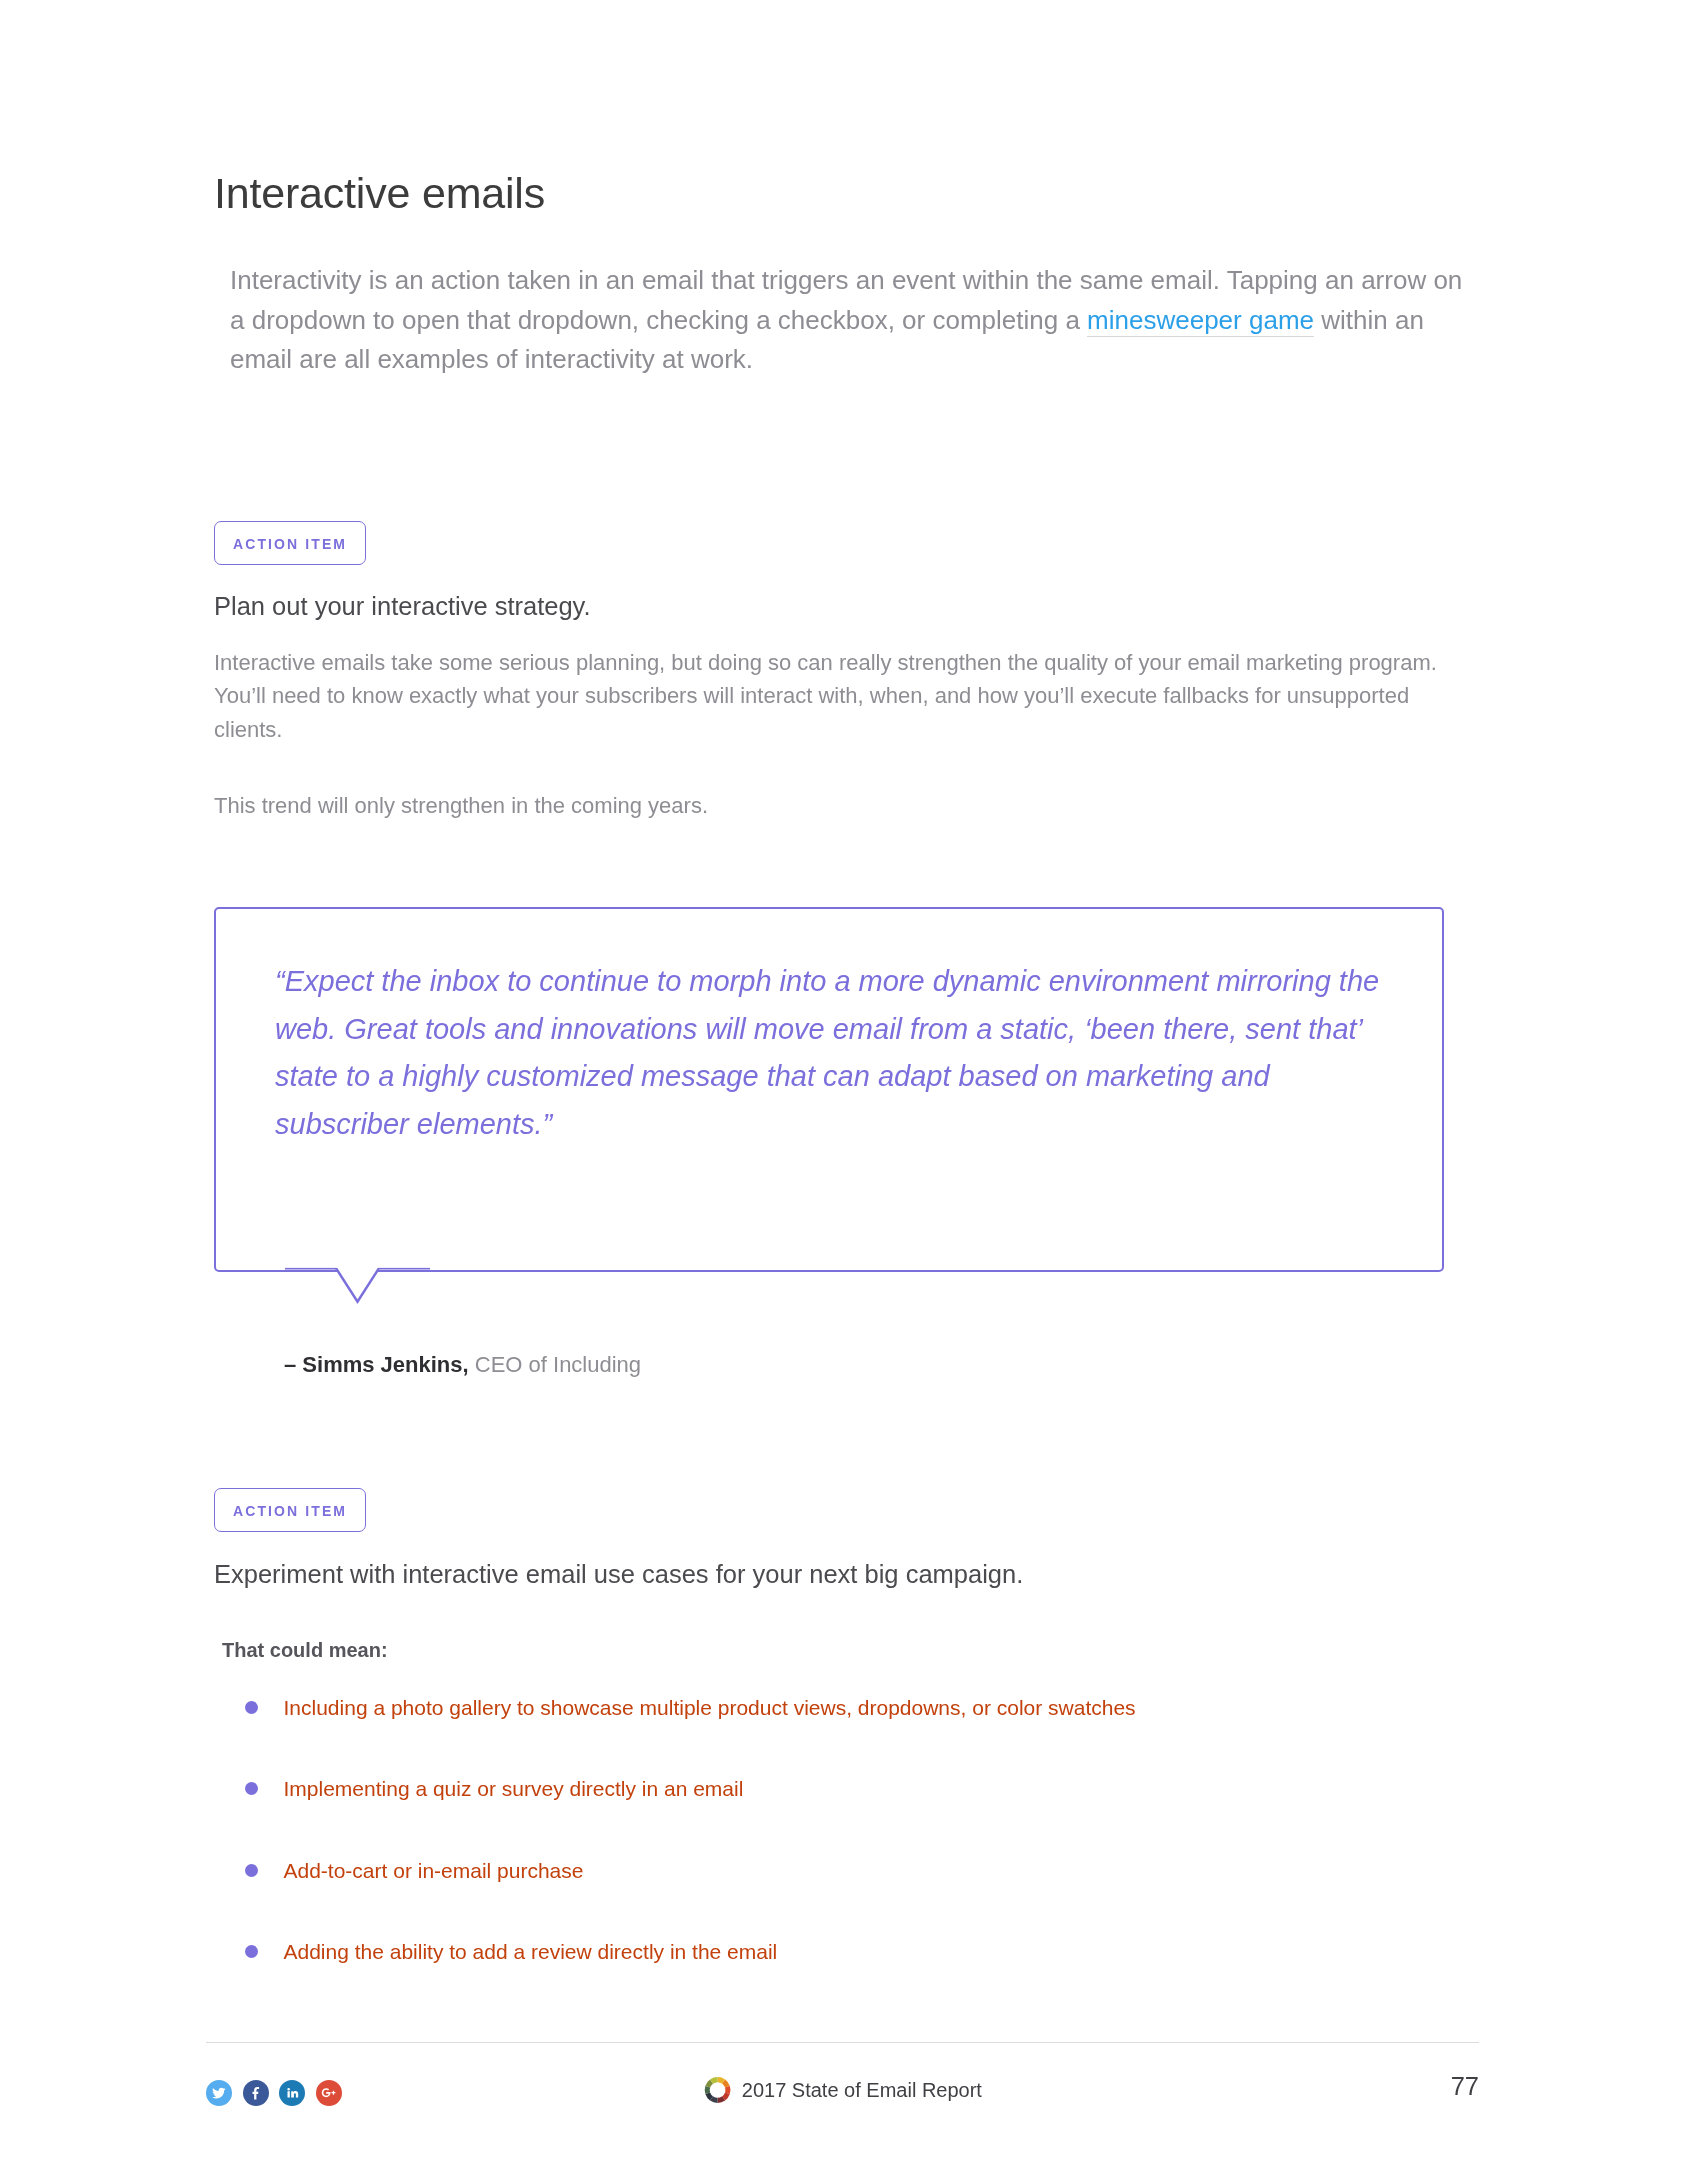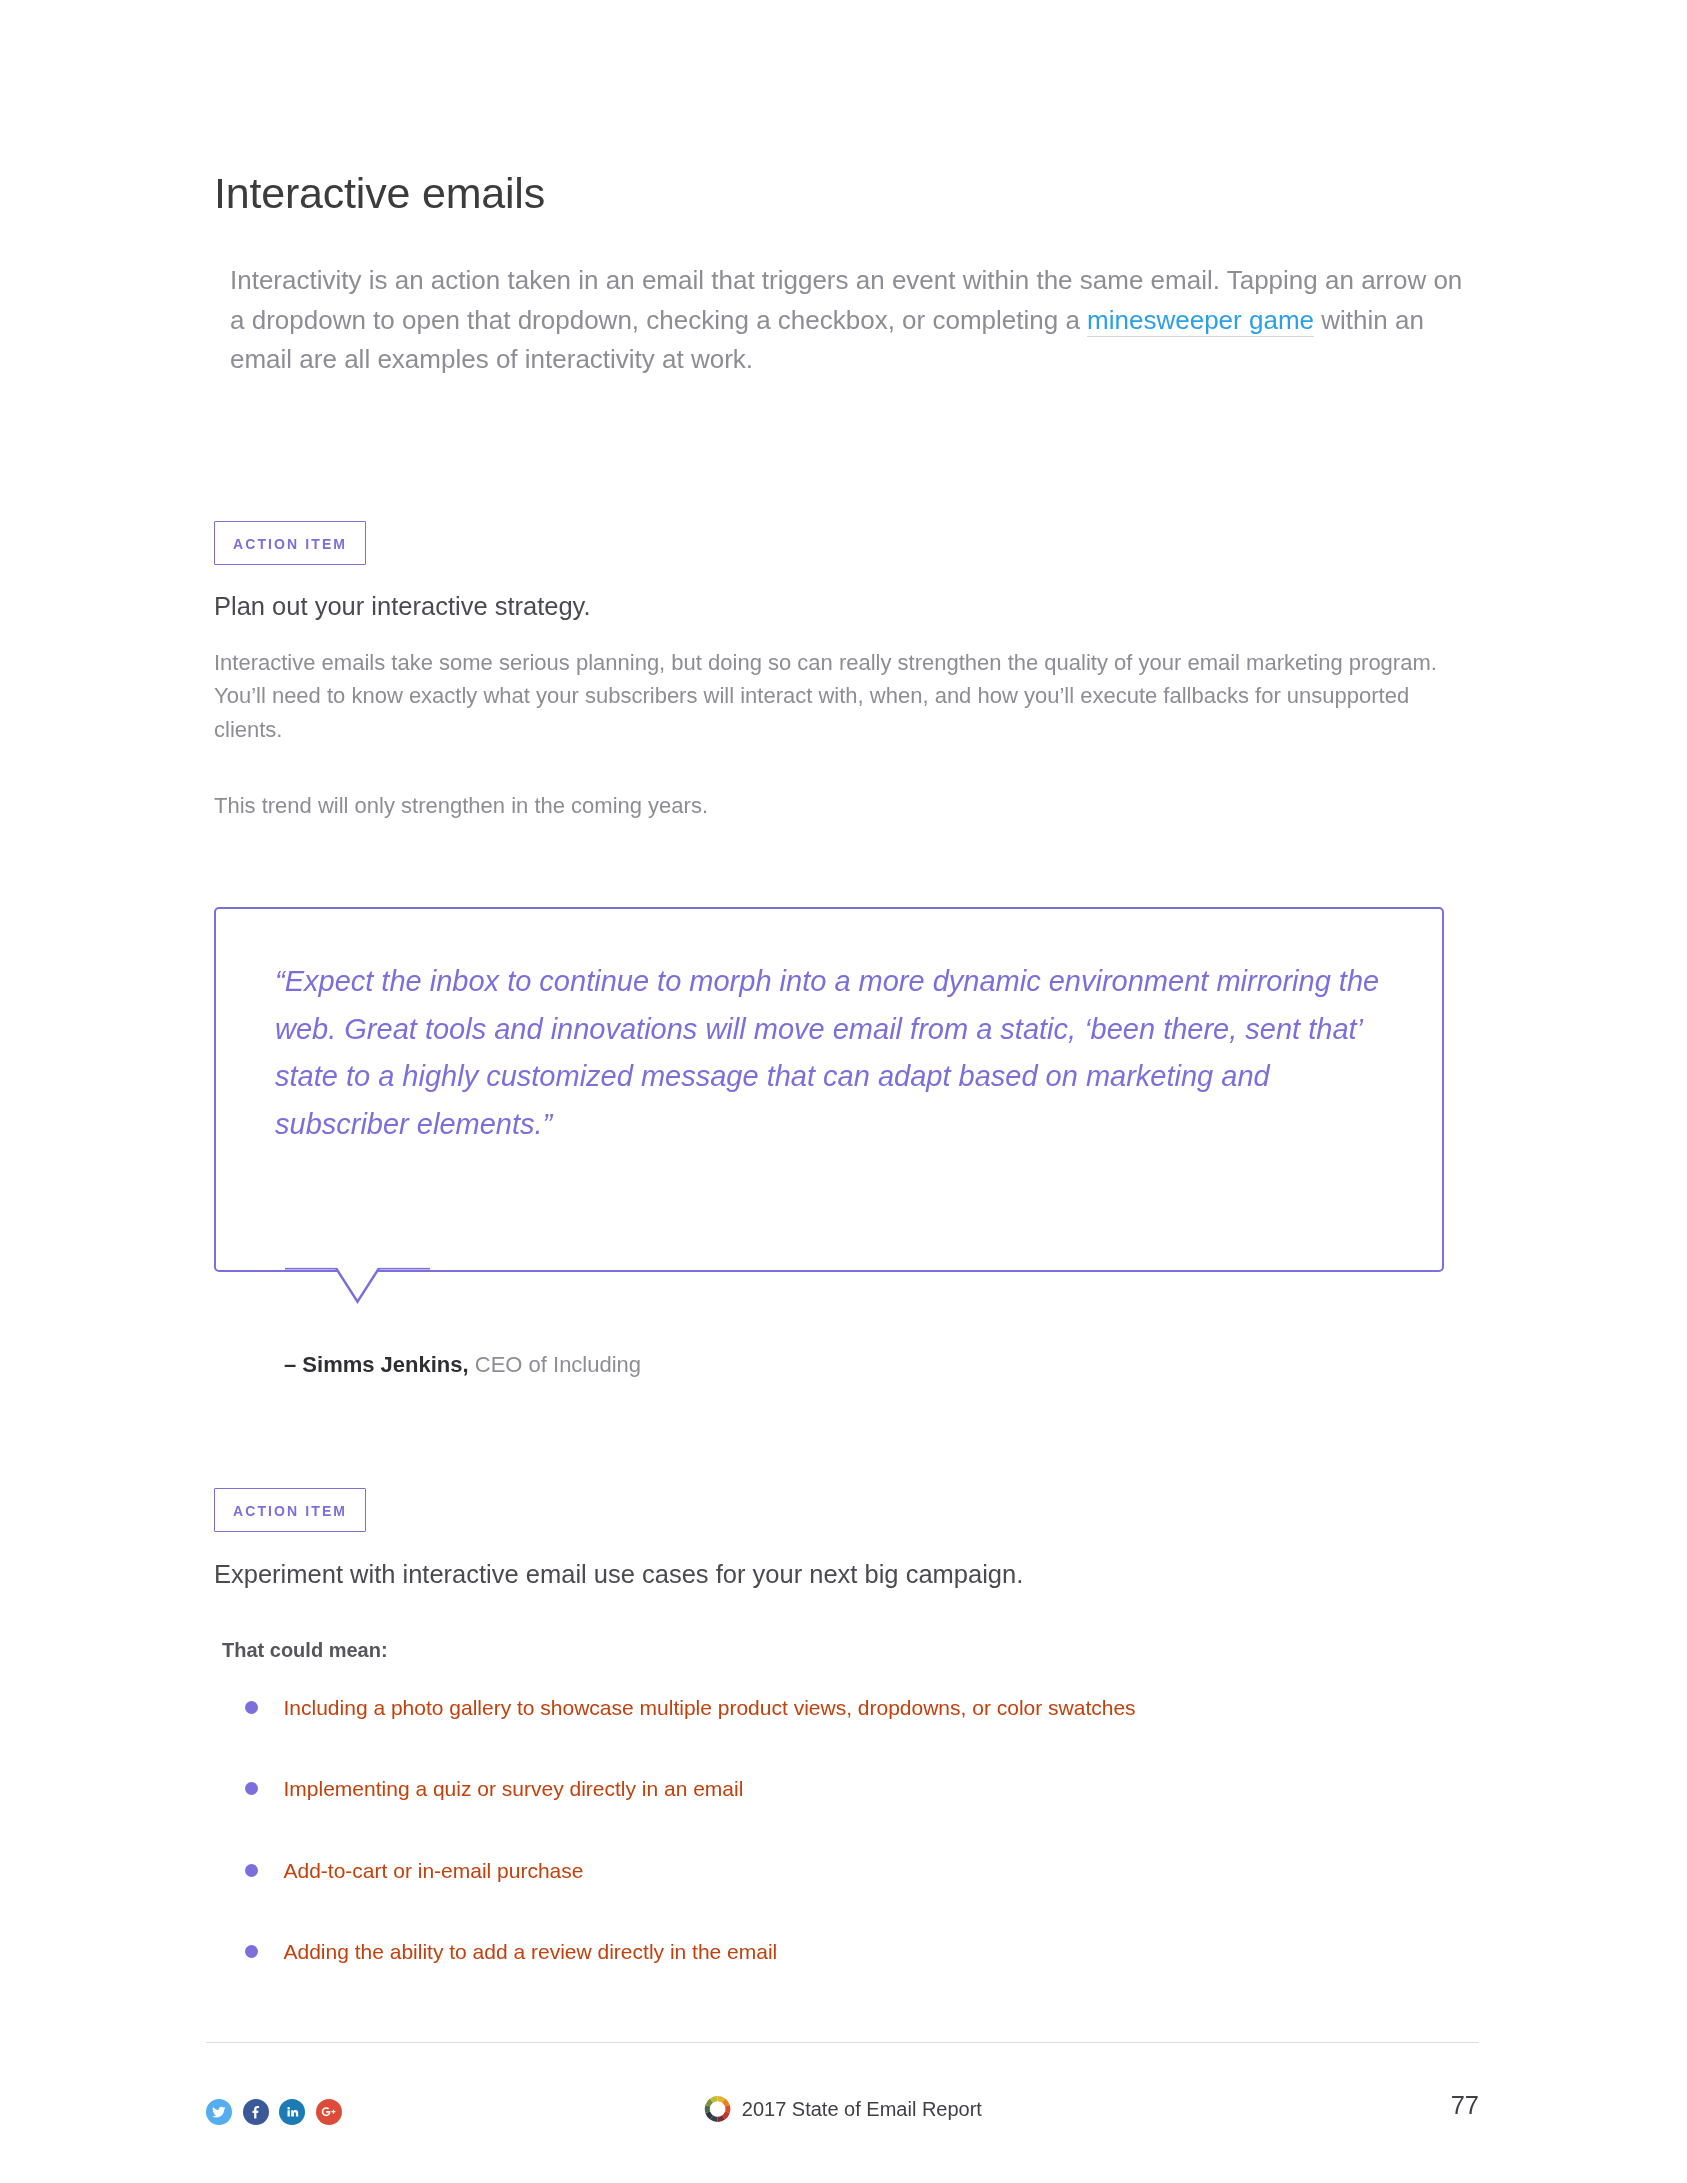--- a/index.html
+++ b/index.html
@@ -50,21 +50,21 @@
     color: #2b9fe8;
     text-decoration: none;
     border-bottom: 1.6px solid #d8d8d8;
     padding-bottom: 0.8px;
   }
 
   
   .action-badge {
     display: inline-block;
     border: 1.6px solid #7b6fdc;
-    border-radius: 1px;
+    border-radius: 7px;
     color: #7b6fdc;
     font-size: 14px;
     font-weight: 700;
     letter-spacing: 2.1px;
     padding: 15px 18px 13px 18px;
     line-height: 1;
     background: #fff;
   }
   .badge-row-1 { padding-top: 125px; }
   .badge-row-2 { padding-top: 107px; }
@@ -175,21 +175,21 @@
     width: 1273px;
   }
   .footer-rule {
     height: 0.8px;
     background: #dcdcdc;
     width: 100%;
   }
   .footer-row {
     position: relative;
     height: 71px;
-    margin-top: 51px;
+    margin-top: 32px;
     text-align: right;
   }
   .social-group {
     position: absolute;
     left: 0;
     top: 5px;
     display: flex;
     gap: 10.7px;
   }
   .social-icon {

